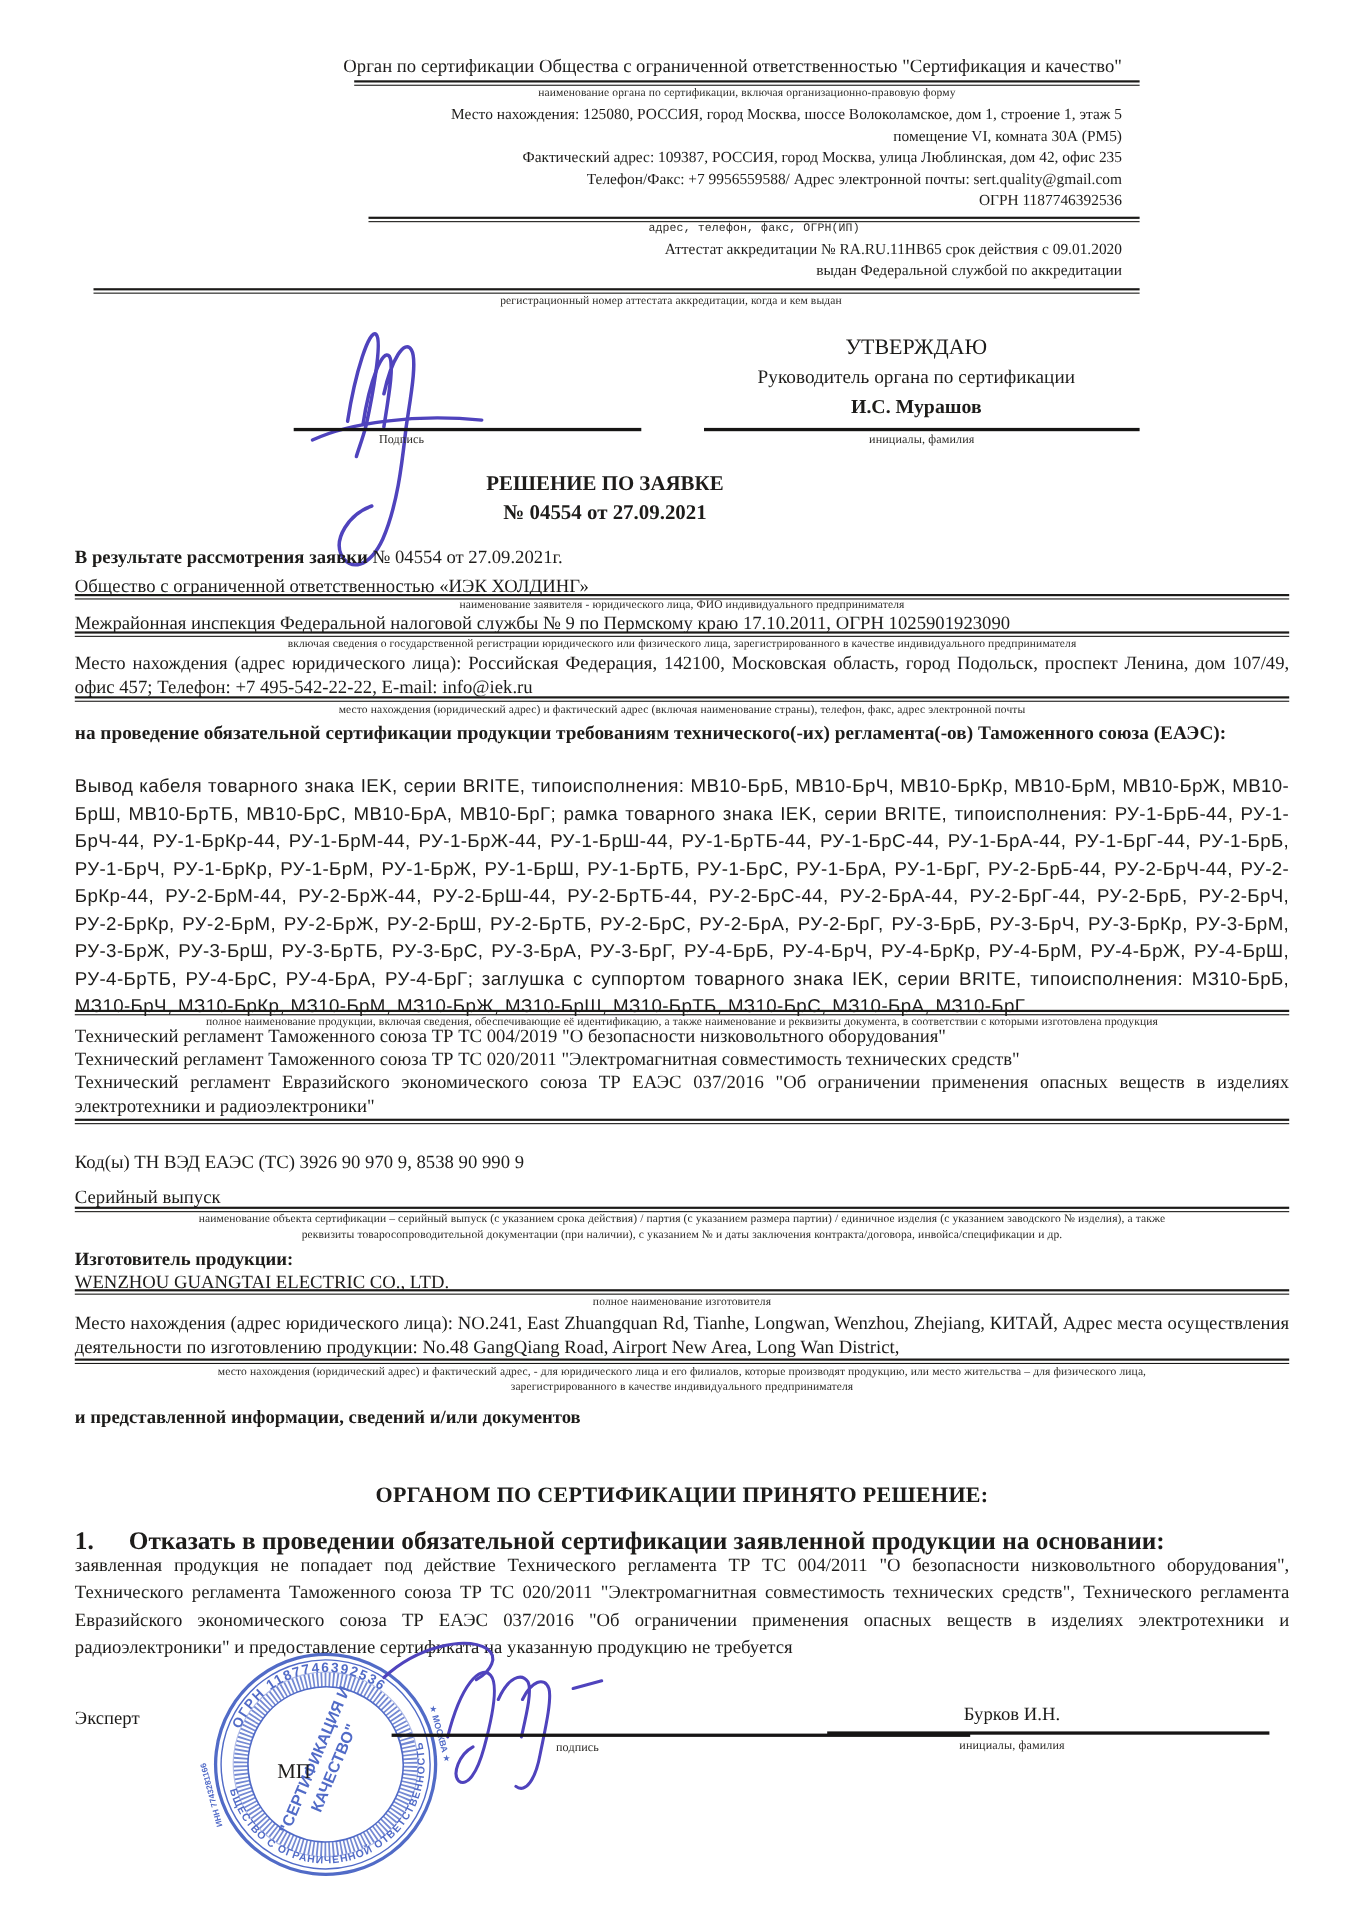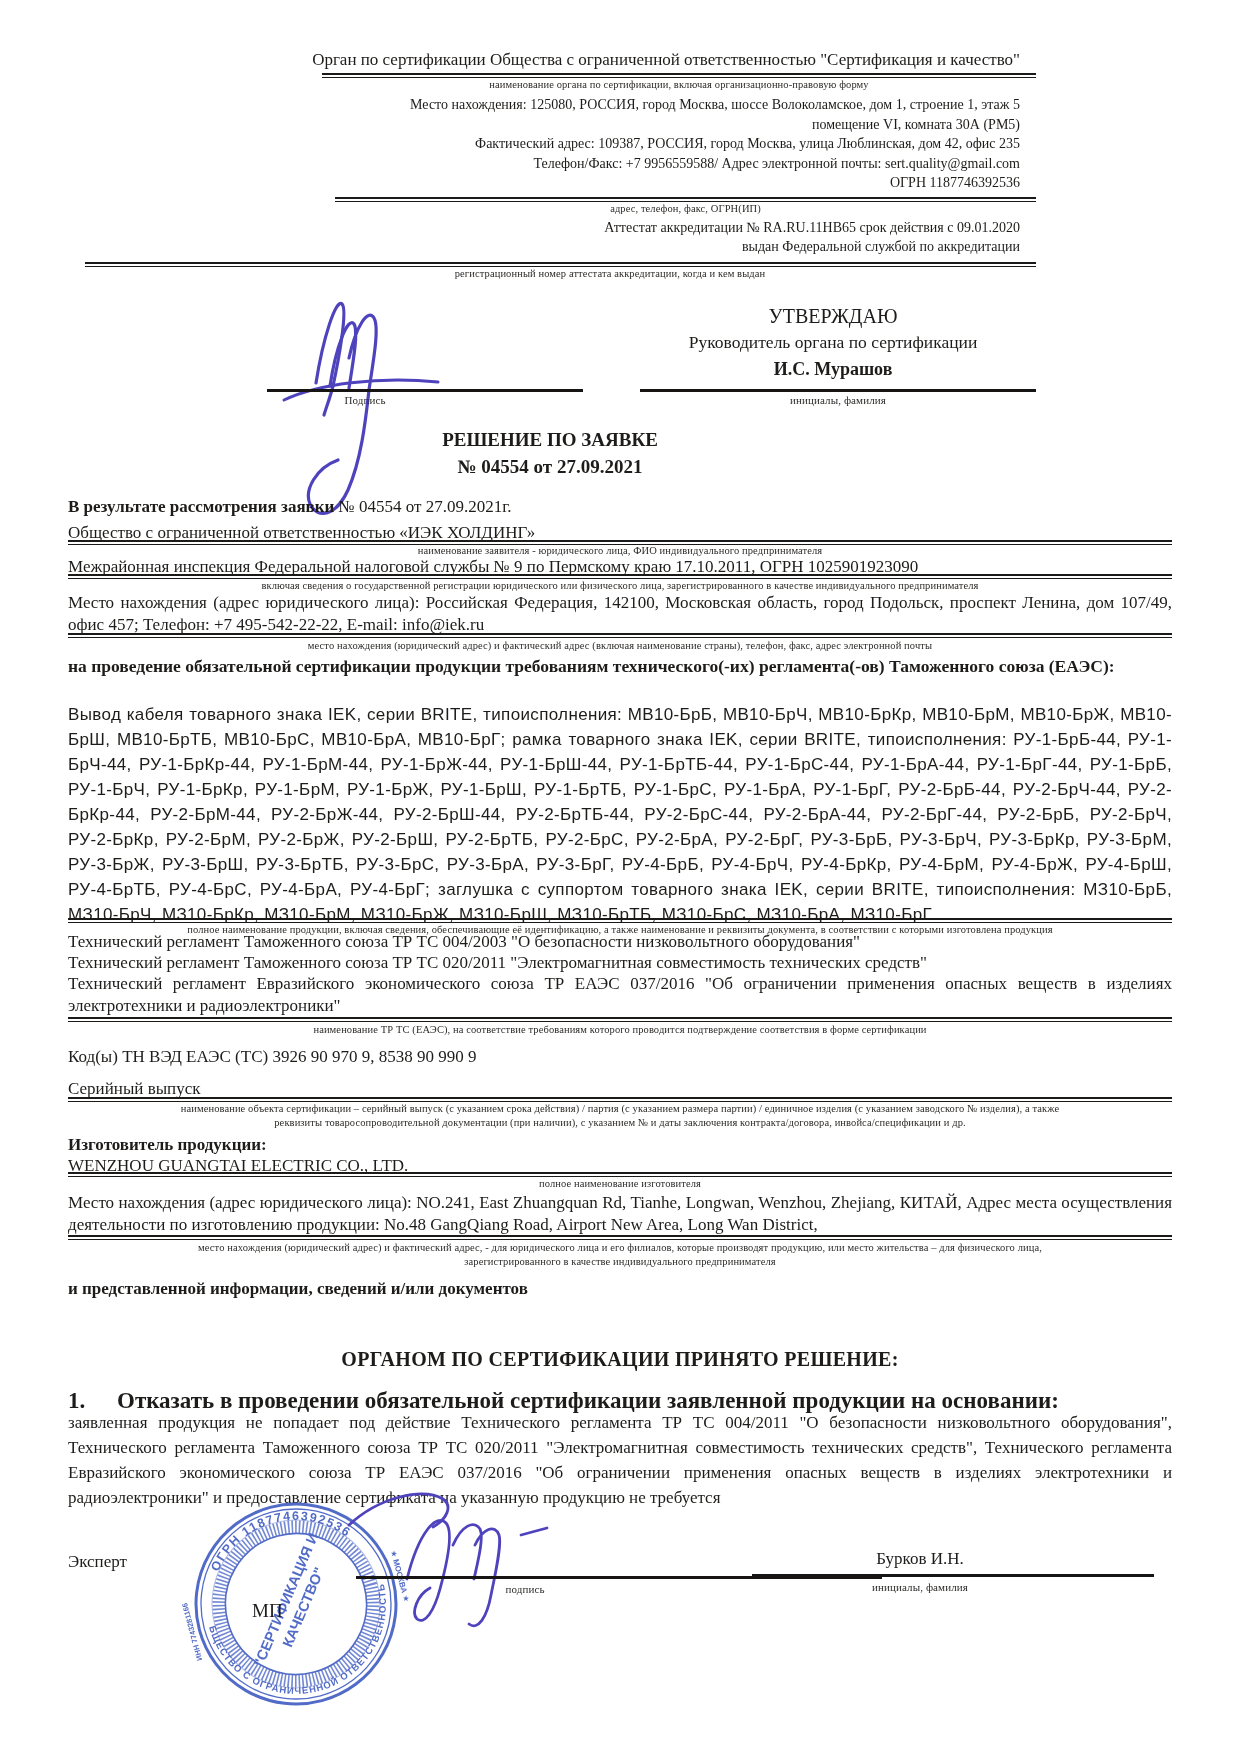--- a/index.html
+++ b/index.html
@@ -16,21 +16,21 @@
   .line{background:#161514;height:2.5px;}
   .cap{font-size:10.5px;line-height:13px;color:#2e2c29;letter-spacing:.1px;}
   .body-txt{font-size:17px;line-height:24px;}
   
   .hdr{left:85px;top:50px;width:951px;}
   .hdr .txt{font-size:17px;line-height:20px;padding-right:16px;}
   .hdr .addr{font-size:14px;line-height:19.5px;padding-right:16px;}
   .hdr-rule1{margin-left:237px;margin-top:3px;}
   .hdr-cap1{margin-left:237px;width:714px;}
   .hdr-rule2{margin-left:250px;margin-top:4px;}
-  .hdr-cap2{margin-left:250px;width:701px;}
+  .hdr-cap2{margin-left:250px;width:701px;font-family:Liberation Mono, monospace;}
   .hdr-rule3{margin-top:5px;}
   .hdr-cap3{margin-left:150px;width:750px;}
   
   .approve-block{left:630px;top:303px;width:406px;}
   .approve-block .a1{font-size:20px;font-weight:normal;line-height:26px;}
   .approve-block .a2{font-size:17.5px;line-height:27px;}
   .approve-block .a3{font-size:18px;font-weight:bold;line-height:26px;}
   .title-block{left:280px;top:426px;width:540px;font-size:19px;font-weight:bold;line-height:27px;}
   .sig-ink{stroke:#4f43bd;fill:none;stroke-linecap:round;}
   .heading-main{font-size:20px;font-weight:bold;letter-spacing:.3px;padding-right:150px;}
@@ -94,25 +94,24 @@
   <div class="abs w just" style="top:592px;font-size:17px;line-height:22px;">Место нахождения (адрес юридического лица): Российская Федерация, 142100, Московская область, город Подольск, проспект Ленина, дом 107/49, офис 457; Телефон: +7 495-542-22-22, E-mail: info@iek.ru</div>
   <div class="abs rule w" style="top:633px;"></div>
   <div class="abs cap c w" style="top:639px;">место нахождения (юридический адрес) и фактический адрес (включая наименование страны), телефон, факс, адрес электронной почты</div>
 
   <div class="abs w b just" style="top:653px;font-size:17.5px;line-height:26px;">на проведение обязательной сертификации продукции требованиям технического(-их) регламента(-ов) Таможенного союза (ЕАЭС):</div>
 
   <div class="abs w sans just" style="top:702px;font-size:17px;line-height:25px;letter-spacing:.35px;">Вывод кабеля товарного знака IEK, серии BRITE, типоисполнения: МВ10-БрБ, МВ10-БрЧ, МВ10-БрКр, МВ10-БрМ, МВ10-БрЖ, МВ10-БрШ, МВ10-БрТБ, МВ10-БрС, МВ10-БрА, МВ10-БрГ; рамка товарного знака IEK, серии BRITE, типоисполнения: РУ-1-БрБ-44, РУ-1-БрЧ-44, РУ-1-БрКр-44, РУ-1-БрМ-44, РУ-1-БрЖ-44, РУ-1-БрШ-44, РУ-1-БрТБ-44, РУ-1-БрС-44, РУ-1-БрА-44, РУ-1-БрГ-44, РУ-1-БрБ, РУ-1-БрЧ, РУ-1-БрКр, РУ-1-БрМ, РУ-1-БрЖ, РУ-1-БрШ, РУ-1-БрТБ, РУ-1-БрС, РУ-1-БрА, РУ-1-БрГ, РУ-2-БрБ-44, РУ-2-БрЧ-44, РУ-2-БрКр-44, РУ-2-БрМ-44, РУ-2-БрЖ-44, РУ-2-БрШ-44, РУ-2-БрТБ-44, РУ-2-БрС-44, РУ-2-БрА-44, РУ-2-БрГ-44, РУ-2-БрБ, РУ-2-БрЧ, РУ-2-БрКр, РУ-2-БрМ, РУ-2-БрЖ, РУ-2-БрШ, РУ-2-БрТБ, РУ-2-БрС, РУ-2-БрА, РУ-2-БрГ, РУ-3-БрБ, РУ-3-БрЧ, РУ-3-БрКр, РУ-3-БрМ, РУ-3-БрЖ, РУ-3-БрШ, РУ-3-БрТБ, РУ-3-БрС, РУ-3-БрА, РУ-3-БрГ, РУ-4-БрБ, РУ-4-БрЧ, РУ-4-БрКр, РУ-4-БрМ, РУ-4-БрЖ, РУ-4-БрШ, РУ-4-БрТБ, РУ-4-БрС, РУ-4-БрА, РУ-4-БрГ; заглушка с суппортом товарного знака IEK, серии BRITE, типоисполнения: МЗ10-БрБ, МЗ10-БрЧ, МЗ10-БрКр, МЗ10-БрМ, МЗ10-БрЖ, МЗ10-БрШ, МЗ10-БрТБ, МЗ10-БрС, МЗ10-БрА, МЗ10-БрГ</div>
   <div class="abs rule w" style="top:918px;"></div>
   <div class="abs cap c w" style="top:923px;">полное наименование продукции, включая сведения, обеспечивающие её идентификацию, а также наименование и реквизиты документа, в соответствии с которыми изготовлена продукция</div>
 
-  <div class="abs w" style="top:931px;font-size:17px;line-height:21.5px;">Технический регламент Таможенного союза ТР ТС 004/2003 "О безопасности низковольтного оборудования"</div>
+  <div class="abs w" style="top:931px;font-size:17px;line-height:21.5px;">Технический регламент Таможенного союза ТР ТС 004/2019 "О безопасности низковольтного оборудования"</div>
   <div class="abs w" style="top:952px;font-size:17px;line-height:21.5px;">Технический регламент Таможенного союза ТР ТС 020/2011 "Электромагнитная совместимость технических средств"</div>
   <div class="abs w just" style="top:973px;font-size:17px;line-height:21.5px;">Технический регламент Евразийского экономического союза ТР ЕАЭС 037/2016 "Об ограничении применения опасных веществ в изделиях электротехники и радиоэлектроники"</div>
   <div class="abs rule w" style="top:1017px;"></div>
-  <div class="abs cap c w" style="top:1023px;">наименование ТР ТС (ЕАЭС), на соответствие требованиям которого проводится подтверждение соответствия в форме сертификации</div>
 
   <div class="abs body-txt w" style="top:1045px;">Код(ы) ТН ВЭД ЕАЭС (ТС) 3926 90 970 9, 8538 90 990 9</div>
 
   <div class="abs body-txt w" style="top:1077px;">Серийный выпуск</div>
   <div class="abs rule w" style="top:1097px;"></div>
   <div class="abs cap c w" style="top:1102px;">наименование объекта сертификации – серийный выпуск (с указанием срока действия) / партия (с указанием размера партии) / единичное изделия (с указанием заводского № изделия), а также</div>
   <div class="abs cap c w" style="top:1116px;">реквизиты товаросопроводительной документации (при наличии), с указанием № и даты заключения контракта/договора, инвойса/спецификации и др.</div>
 
   <div class="abs body-txt w" style="top:1154px;">WENZHOU GUANGTAI ELECTRIC CO., LTD.</div>
   <div class="abs body-txt w b" style="top:1133px;">Изготовитель продукции:</div>

